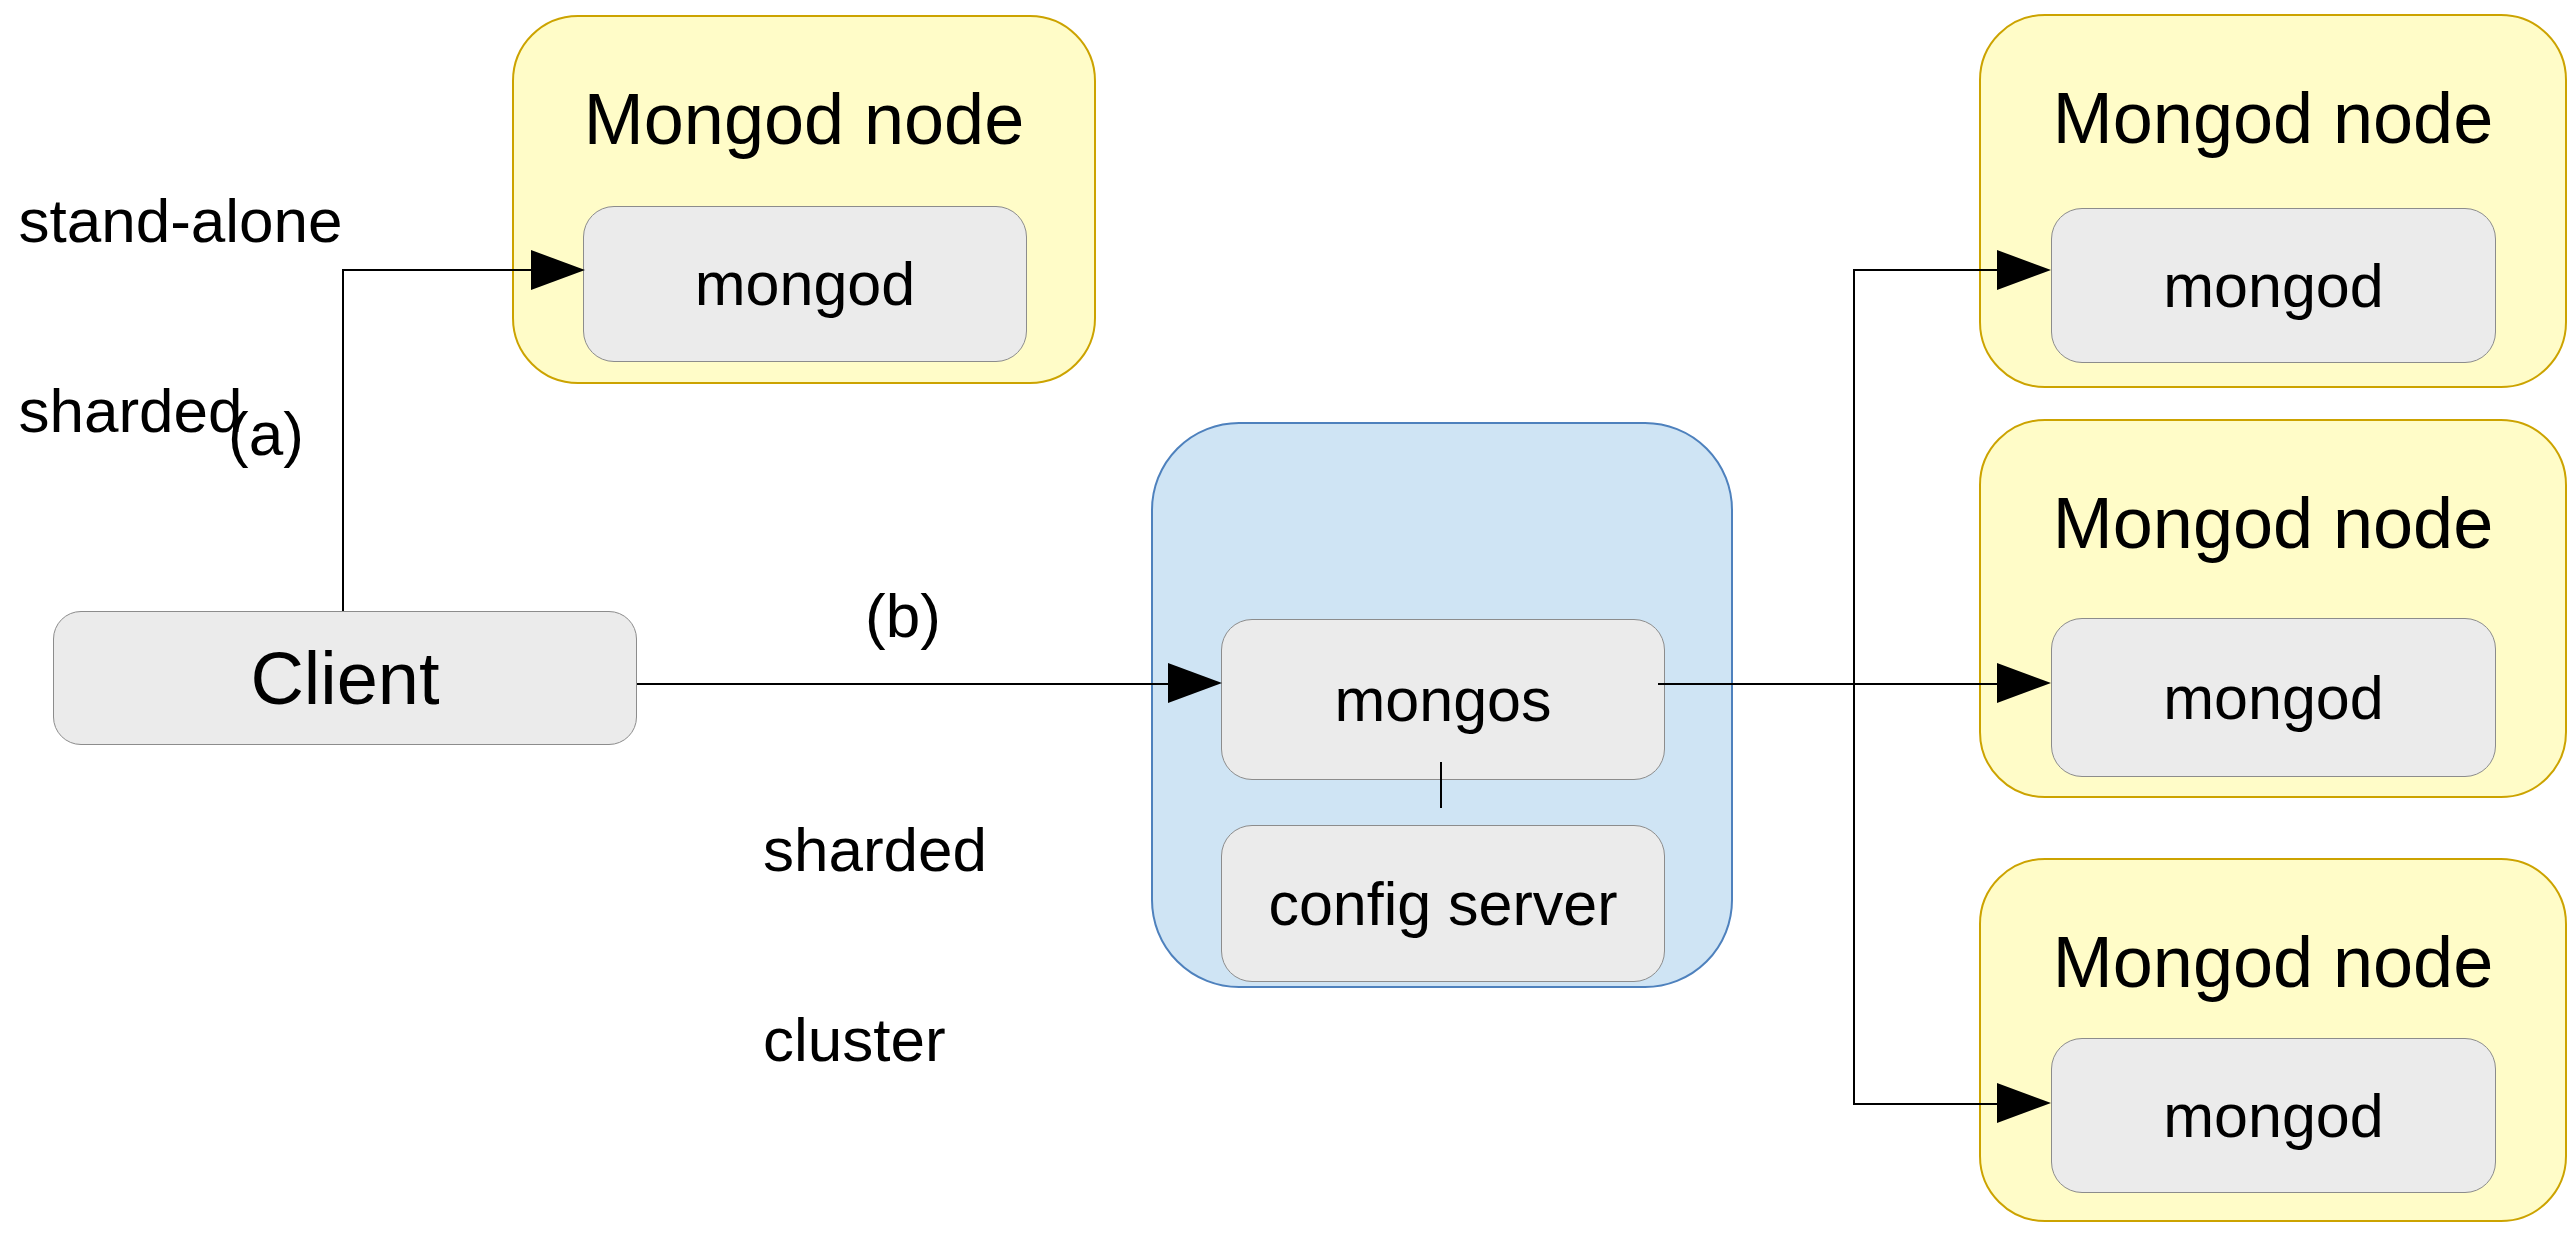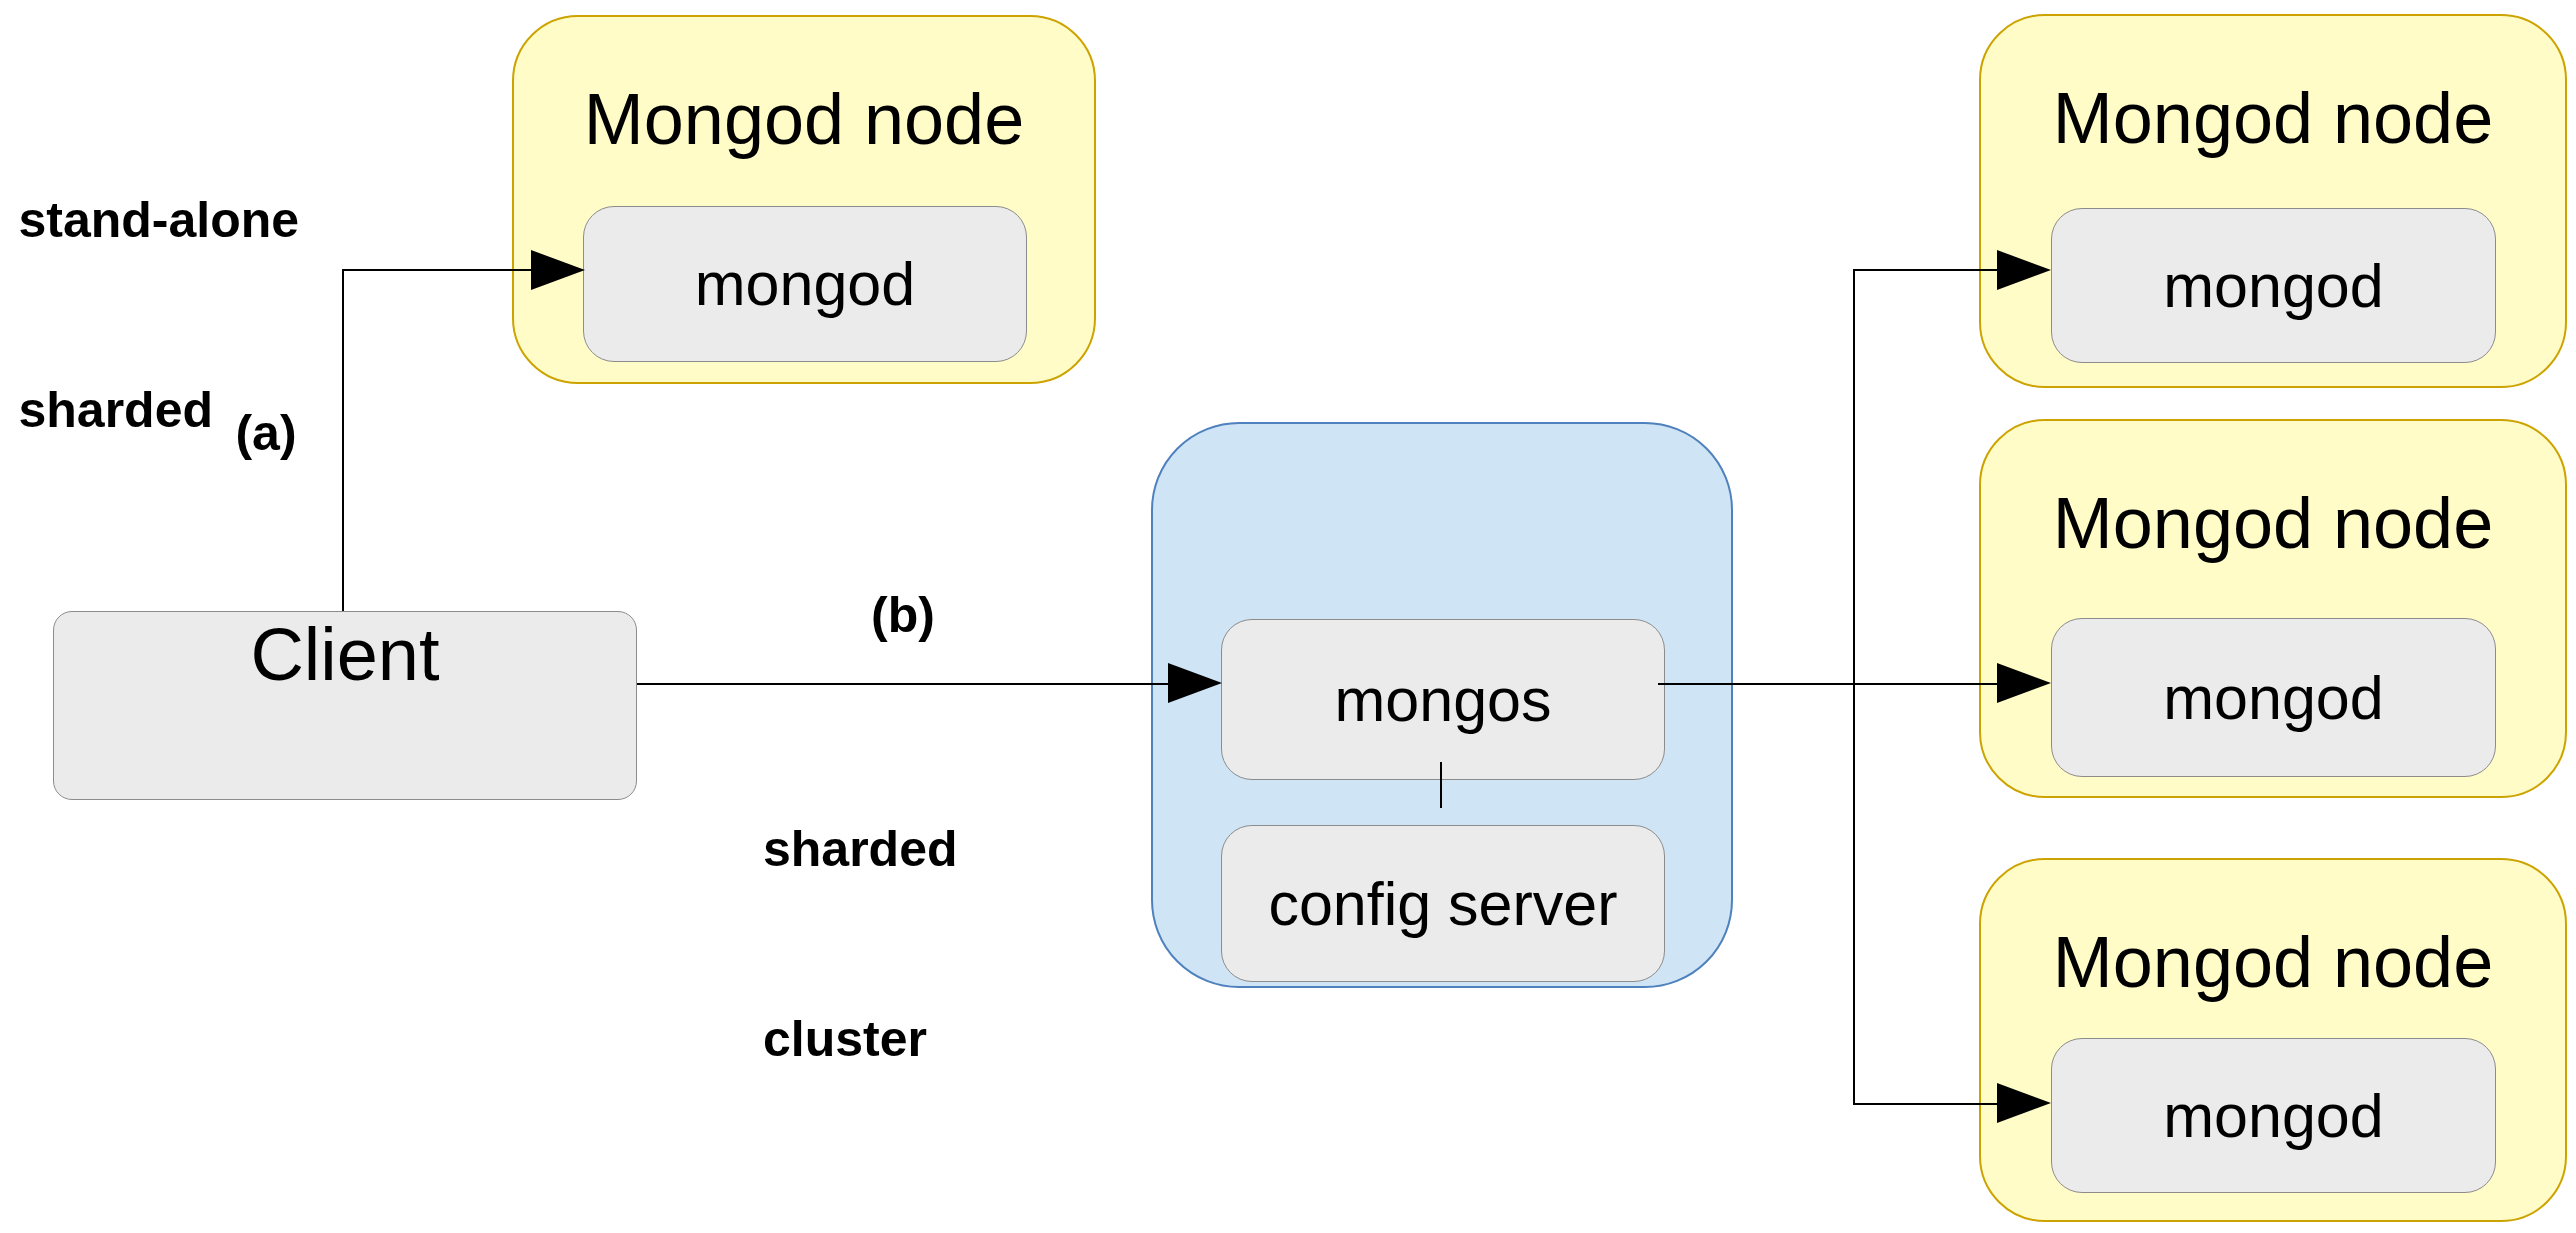--- a/index.html
+++ b/index.html
@@ -64,37 +64,37 @@
 
   #node-shard-0 { left: 1979px; top: 14px;  width: 588px; height: 374px; }
   #node-shard-0 .inner-box { left: 70px; top: 176px; width: 445px; height: 155px; }
   #node-shard-1 { left: 1979px; top: 419px; width: 588px; height: 379px; }
   #node-shard-1 .inner-box { left: 70px; top: 181px; width: 445px; height: 159px; }
   #node-shard-2 { left: 1979px; top: 858px; width: 588px; height: 364px; }
   #node-shard-2 .inner-box { left: 70px; top: 162px; width: 445px; height: 155px; }
 
   #box-client {
     position: absolute;
-    left: 53px; top: 611px; width: 584px; height: 189px;
+    left: 53px; top: 611px; width: 584px; height: 134px;
     box-sizing: border-box;
     background: var(--grey-fill, #EBEBEB);
     border: 1.8px solid var(--grey-border, #8C8C8C);
-    border-radius: 19px;
+    border-radius: 28px;
     display: flex;
+    align-items: center;
     justify-content: center;
     font-size: 74px;
   }
 
   
   .annotation {
     position: absolute;
-    font-size: 50px;
+    font-size: 62px;
     line-height: 95px;
     white-space: pre-line;
-    font-weight: bold;
   }
   #ann-standalone { left: 18.5px;  top: 78px; }
   #ann-a { left: 206px; top: 386px; width: 120px; text-align: center; }
   #ann-b { left: 843px; top: 568px; width: 120px; text-align: center; }
   #ann-sharded { left: 763px; top: 707px; }
 
   
   .line {
     position: absolute;
     background: var(--connector, #000000);

